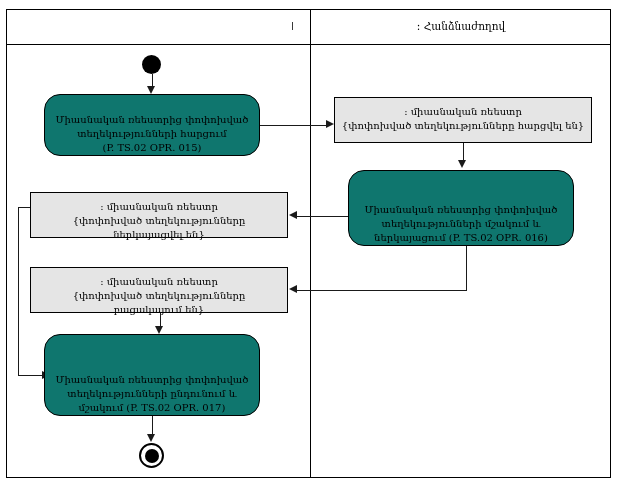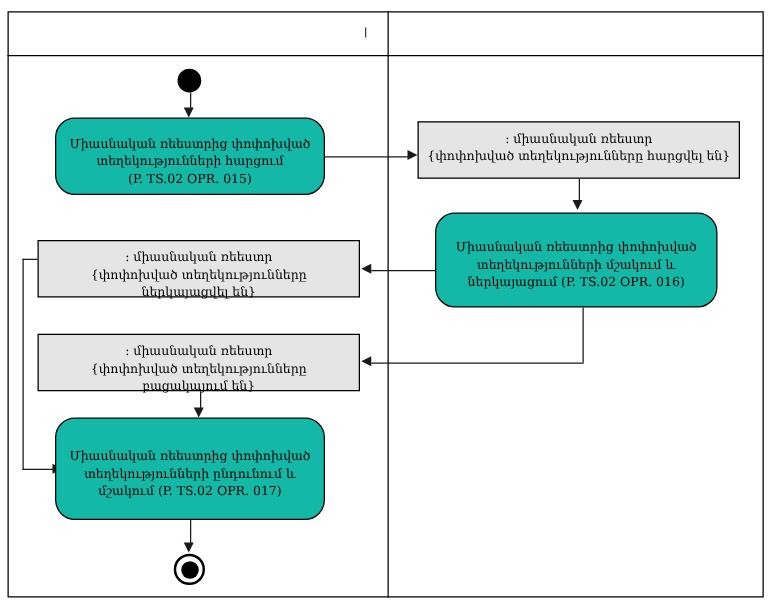--- a/index.html
+++ b/index.html
@@ -63,23 +63,23 @@
     height: 8px;
     background: #3a3a3a;
   }
 
   
   .activity {
     position: absolute;
     box-sizing: border-box;
     border: 1.3px solid #000000;
     border-radius: 16px;
-    background: #14b8a6;
+    background: #0f766e;
     display: flex;
-    align-items: center;
+    align-items: flex-end;
     justify-content: center;
     text-align: center;
     font-size: 10px;
     line-height: 14px;
     color: #000000;
     padding: 9px 10px 0 10px;
   }
   .objectnode {
     position: absolute;
     box-sizing: border-box;
@@ -158,20 +158,21 @@
 </style>
 </head>
 <body>
 
 <div id="canvas">
 
   <div class="frame"></div>
   <div class="header-rule"></div>
   <div class="lane-divider"></div>
 
+  <div class="lane-title right">: Հանձնաժողով</div>
 
   <div class="tick-artifact"></div>
 
   <div class="initial-node" style="left:142px; top:55px;"></div>
 
   <div class="seg-v" style="left:151.5px; top:74px; height:14px;"></div>
   <div class="arrow down" style="left:147px; top:86px;"></div>
 
   <div class="activity" style="left:44px; top:94px; width:216px; height:62px;">
     <span class="node-text">Միասնական ռեեստրից փոփոխված

